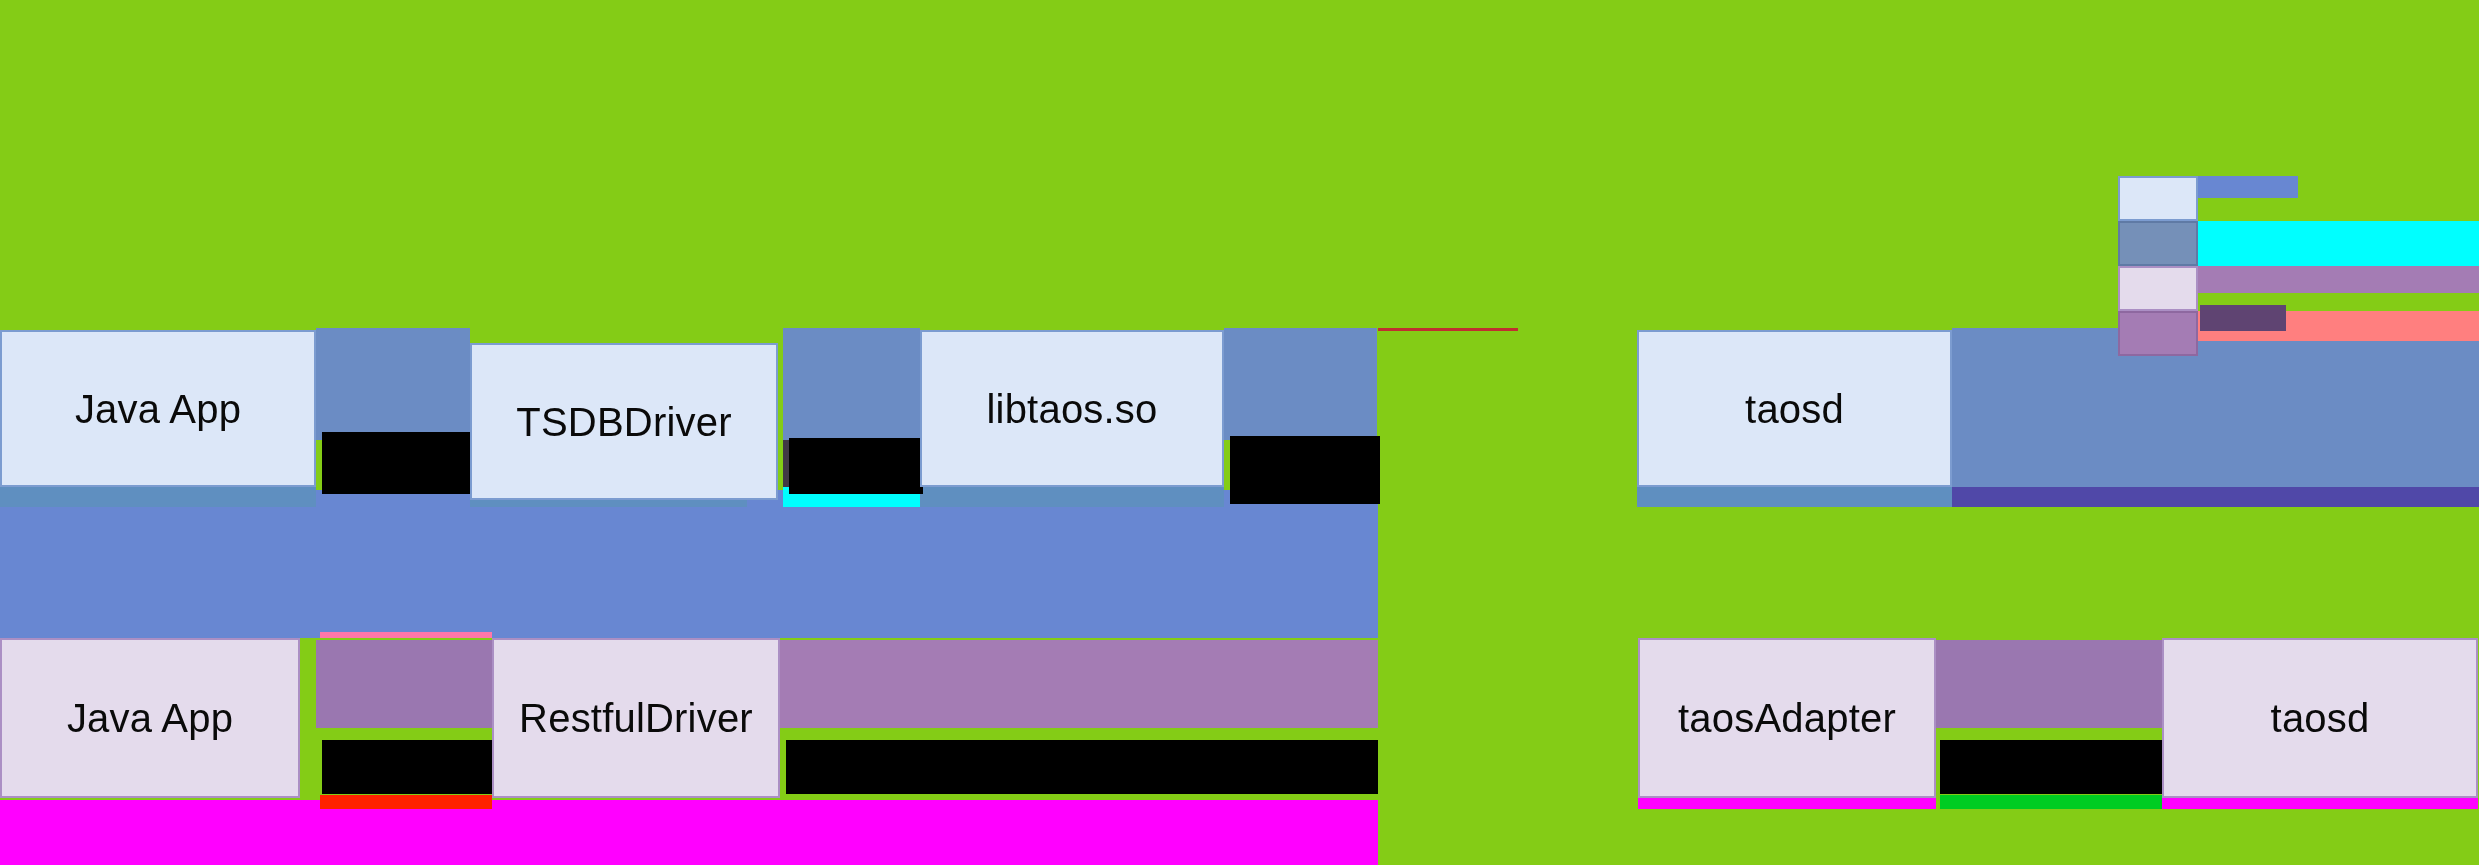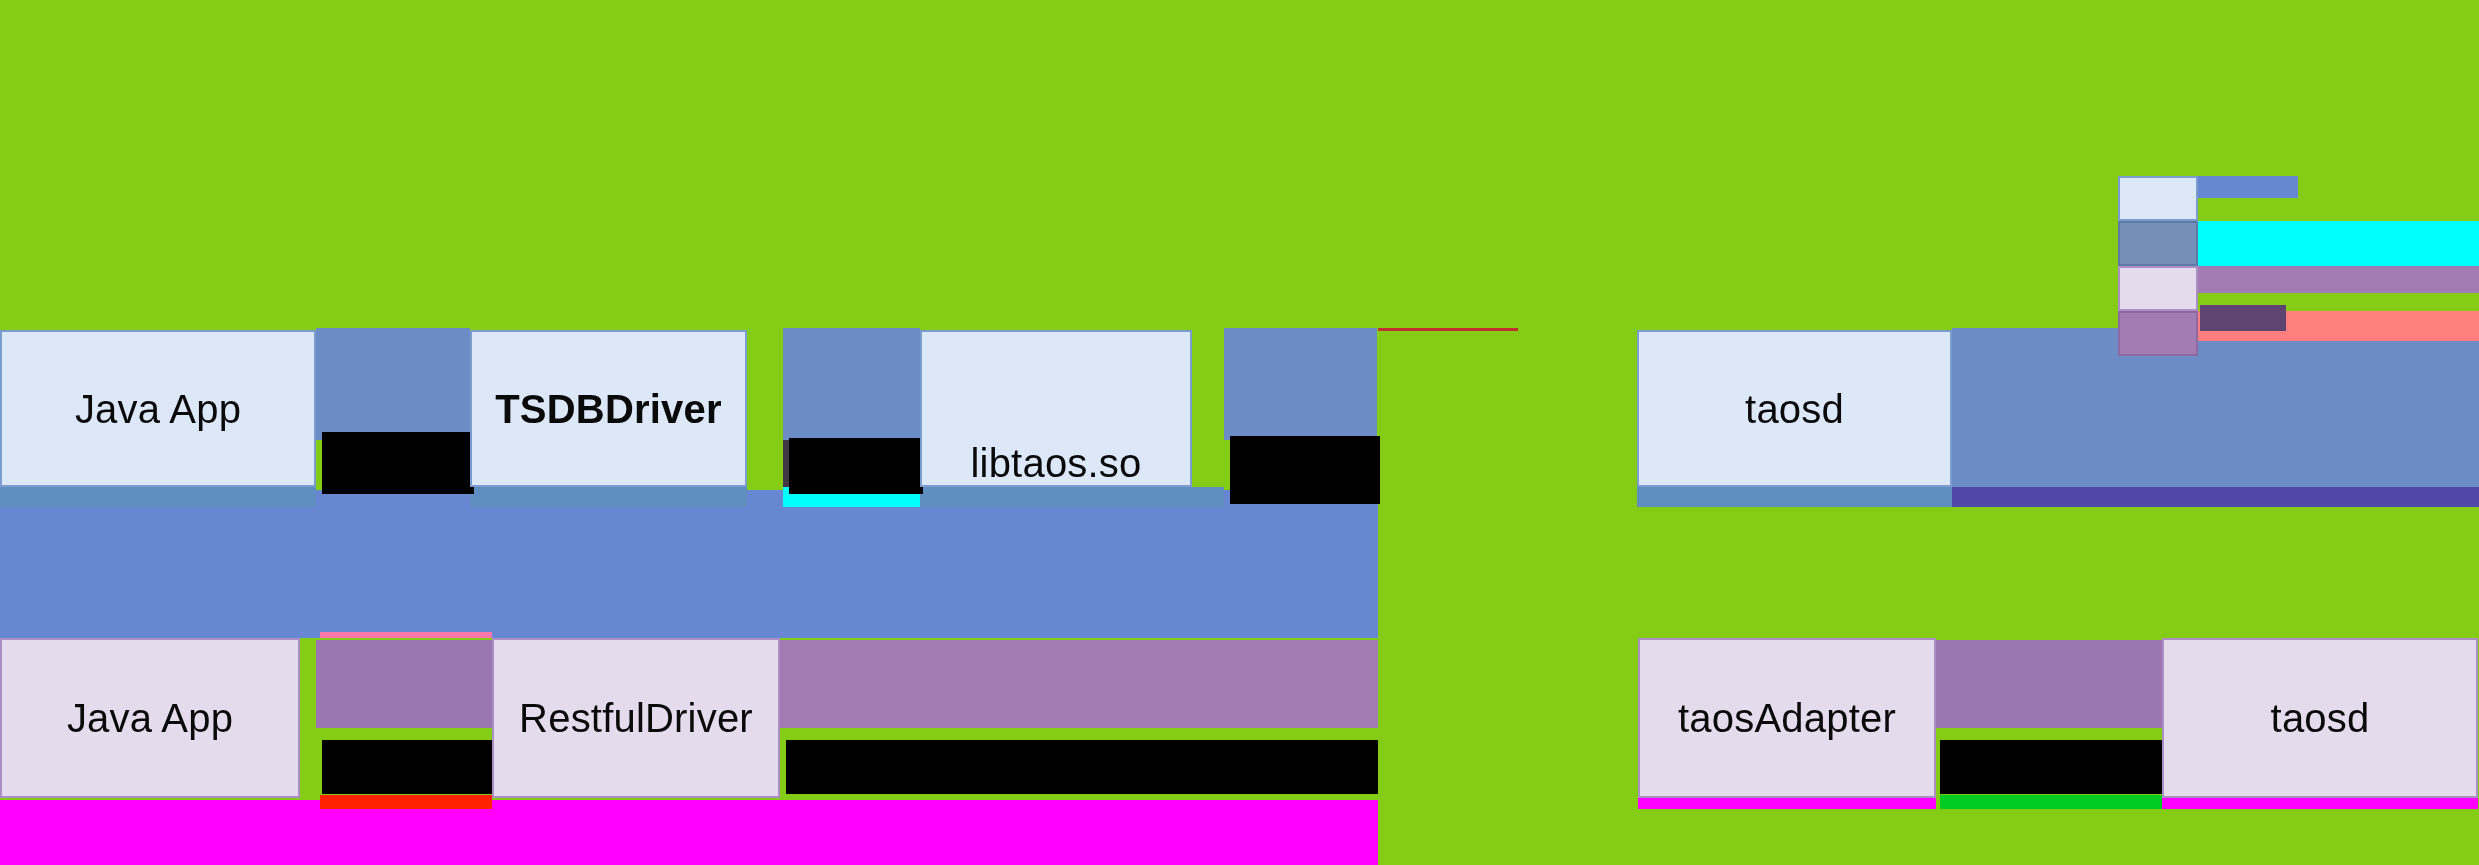--- a/index.html
+++ b/index.html
@@ -66,24 +66,24 @@
       <div class="stroke" style="left: 1230px; top: 436px; width: 150px; height: 68px;"></div>
       <div class="stroke" style="left: 322px; top: 740px; width: 170px; height: 54px;"></div>
       <div class="stroke" style="left: 786px; top: 740px; width: 592px; height: 54px;"></div>
       <div class="stroke" style="left: 1940px; top: 740px; width: 222px; height: 54px;"></div>
     </div>
 
   <div id="nodes">
       <div class="rect node blue" style="left: 0px; top: 330px; width: 316px; height: 157px;">
         <span>Java App</span>
       </div>
-      <div class="rect node blue" style="left: 470px; top: 330px; width: 277px; height: 157px; font-weight: bold;">
+      <div class="rect node blue" style="left: 470px; top: 343px; width: 308px; height: 157px;">
         <span>TSDBDriver</span>
       </div>
-      <div class="rect node blue" style="left: 920px; top: 330px; width: 272px; height: 157px; align-items: flex-end;">
+      <div class="rect node blue" style="left: 920px; top: 330px; width: 304px; height: 157px;">
         <span>libtaos.so</span>
       </div>
       <div class="rect node blue" style="left: 1637px; top: 330px; width: 315px; height: 157px;">
         <span>taosd</span>
       </div>
       <div class="rect node lilac" style="left: 0px; top: 638px; width: 300px; height: 160px;">
         <span>Java App</span>
       </div>
       <div class="rect node lilac" style="left: 492px; top: 638px; width: 288px; height: 160px;">
         <span>RestfulDriver</span>

